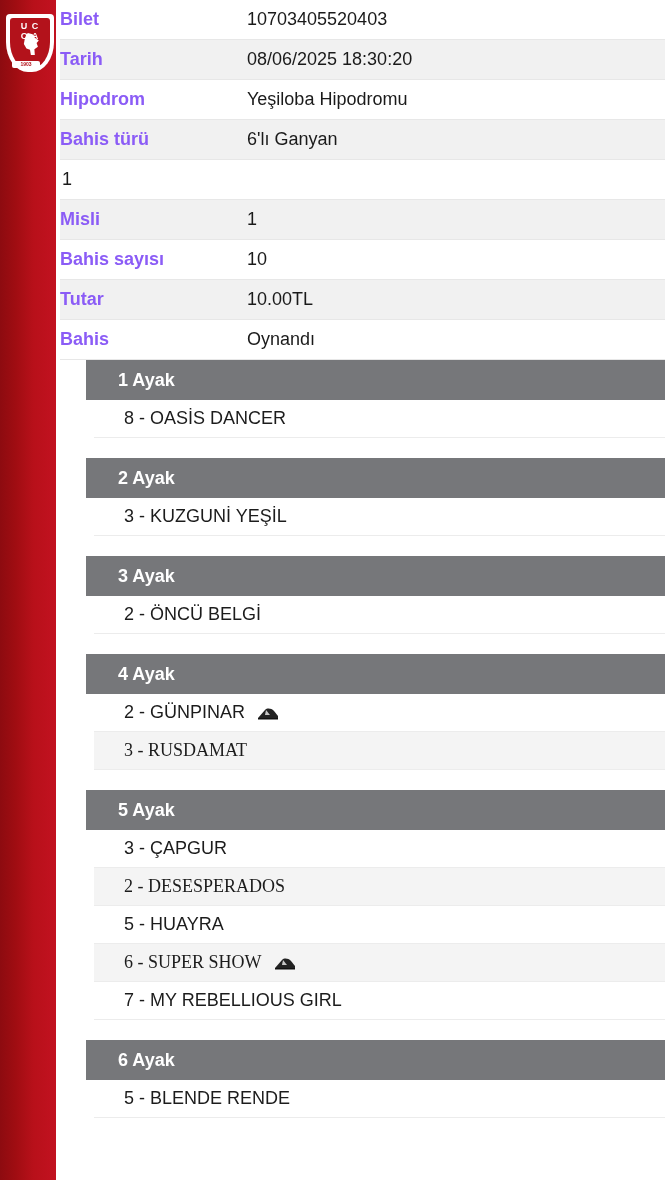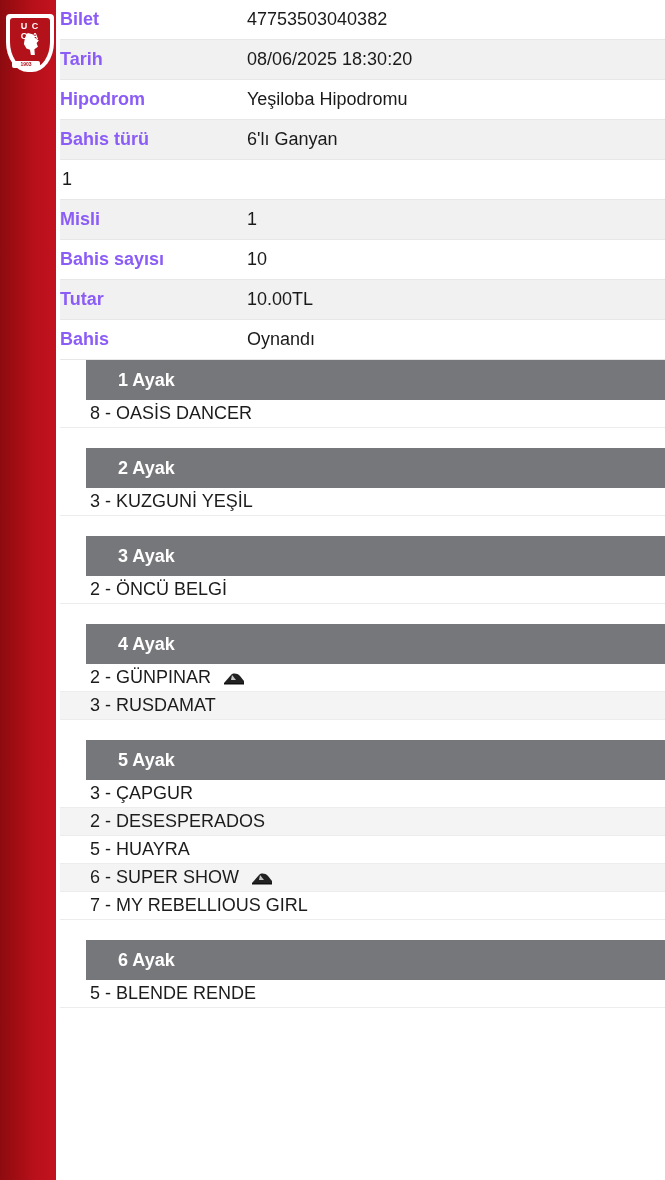--- a/index.html
+++ b/index.html
@@ -132,29 +132,30 @@
     padding-left: 32px;
     border-left: 6px solid #ffffff;
     margin-left: 20px;
   }
   .leg-header-wrap {
     position: relative;
     background: #ffffff;
   }
   .leg-body { background: #ffffff; }
   .horse-row {
-    height: 28px;
+    height: 38px;
     display: flex;
     align-items: center;
     padding-left: 30px;
     font-size: 18px;
     color: #1c1c1c;
     border-bottom: 1px solid #ececec;
-  }
-  .horse-row.alt { background: #f4f4f4; }
+    margin-left: 34px;
+  }
+  .horse-row.alt { background: #f4f4f4; font-family: Liberation Serif, serif; }
   .horse-name { white-space: nowrap; }
   .cap-icon {
     display: inline-block;
     margin-left: 12px;
     width: 20px;
     height: 12px;
     position: relative;
     vertical-align: middle;
   }
   .cap-icon svg { display: block; }
@@ -178,21 +179,21 @@
       </div>
       <div class="logo-base"></div>
       <div class="logo-base-txt">1903</div>
     </div>
   </div>
 
   <div class="content">
     <div id="info-table">
         <div class="info-row">
           <div class="info-label">Bilet</div>
-          <div class="info-value">47753503040382</div>
+          <div class="info-value">10703405520403</div>
         </div>
         <div class="info-row alt">
           <div class="info-label">Tarih</div>
           <div class="info-value">08/06/2025 18:30:20</div>
         </div>
         <div class="info-row">
           <div class="info-label">Hipodrom</div>
           <div class="info-value">Yeşiloba Hipodromu</div>
         </div>
         <div class="info-row alt">

